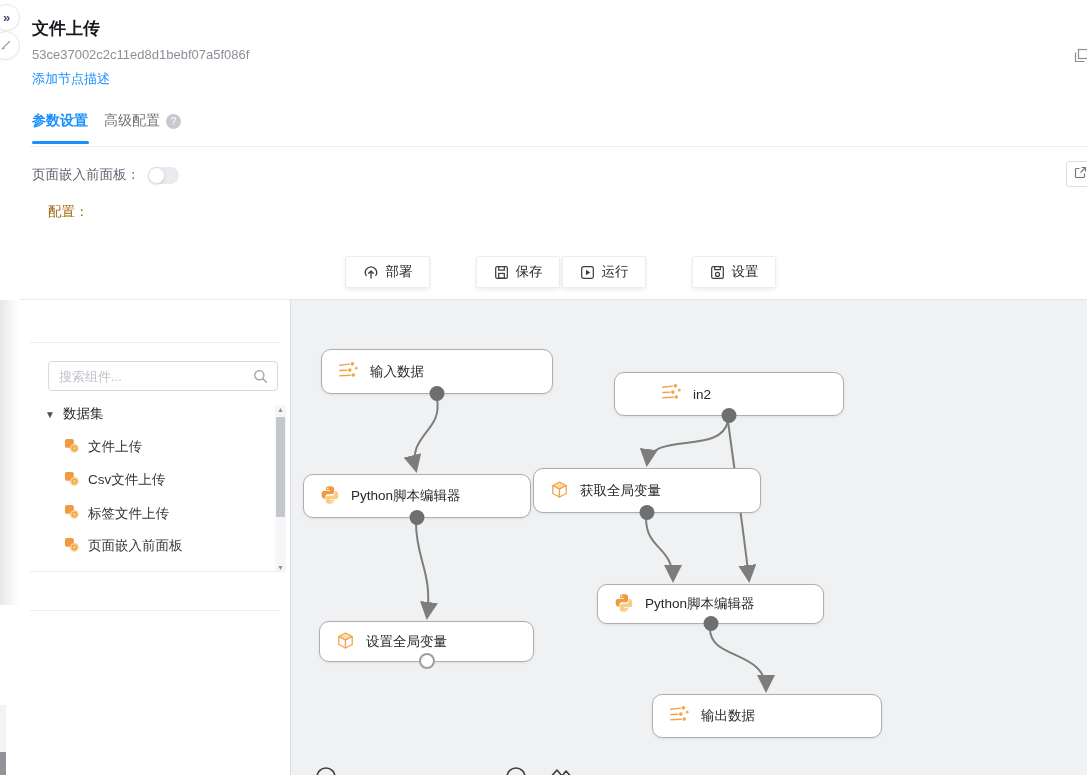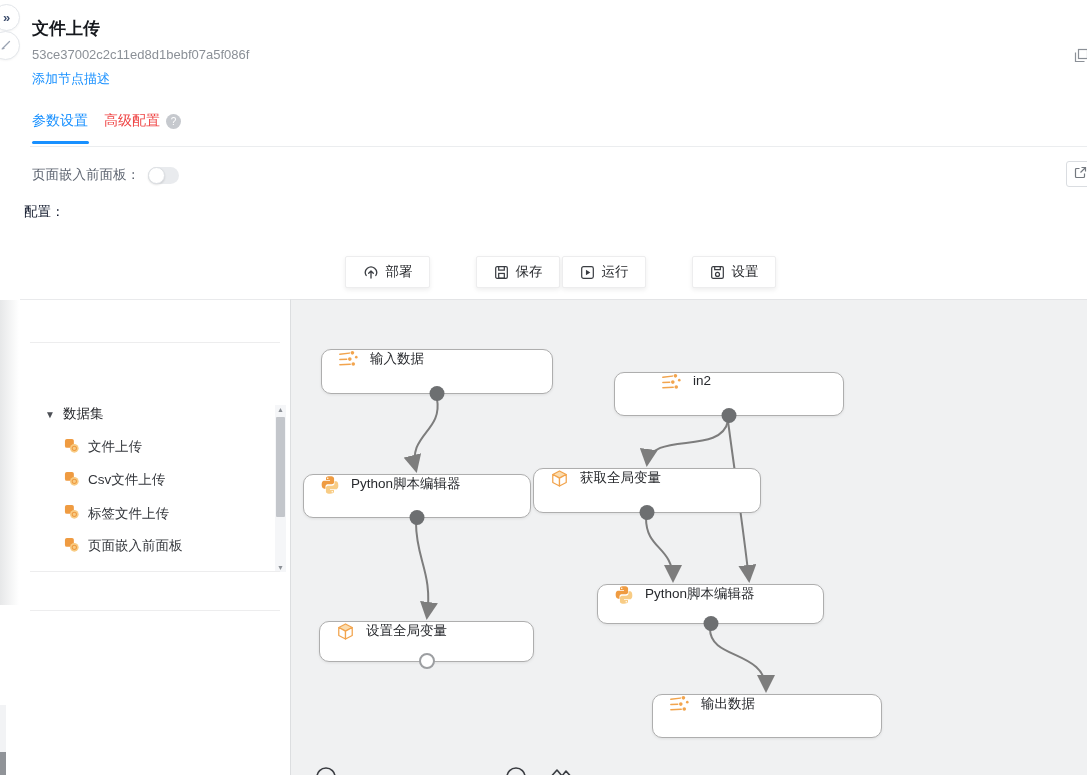--- a/index.html
+++ b/index.html
@@ -8,31 +8,31 @@
   .page { position:relative; width:1087px; height:775px; overflow:hidden; background:#fff; }
 
   
   .circle-btn { position:absolute; border-radius:50%; background:#fff; border:1px solid #e3e6ea; display:flex; align-items:center; justify-content:center; box-shadow:0 1px 2px rgba(0,0,0,.04); }
   .collapse-btn { left:-7px; top:4px; width:27px; height:27px; color:#3f4f6e; font-size:13px; font-weight:bold; }
   .edit-btn { left:-9px; top:31px; width:29px; height:29px; color:#9aa3b2; }
   .page-title { position:absolute; left:32px; top:17px; font-size:17px; font-weight:700; color:#15181d; }
   .node-id { position:absolute; left:32px; top:47px; font-size:13px; color:#8b9097; }
   .add-desc { position:absolute; left:32px; top:70px; font-size:13px; color:#1890ff; cursor:pointer; }
   .tab { position:absolute; top:112px; font-size:14px; cursor:pointer; }
-  .tab-active { left:32px; color:#1890ff; font-weight:400; }
-  .tab-normal { left:104px; color:#ef4444; }
+  .tab-active { left:32px; color:#1890ff; font-weight:700; }
+  .tab-normal { left:104px; color:#737373; }
   .help-badge { position:absolute; left:166px; top:114px; width:15px; height:15px; border-radius:50%; background:#c6c9ce; color:#fff; font-size:10px; display:flex; align-items:center; justify-content:center; }
   .tab-underline { position:absolute; left:32px; top:141px; width:57px; height:3px; background:#1890ff; border-radius:2px; }
   .tabs-sep { position:absolute; left:30px; top:146px; right:0; height:1px; background:#ebedef; }
   .copy-float-icon { position:absolute; left:1074px; top:48px; color:#8b9097; }
   .toggle-row-label { position:absolute; left:32px; top:166px; font-size:13.5px; color:#5d6470; }
   .toggle { position:absolute; left:148px; top:167px; width:31px; height:17px; border-radius:9px; background:#e9ebee; cursor:pointer; }
   .toggle .knob { position:absolute; left:0px; top:0px; width:17px; height:17px; border-radius:50%; background:#fff; border:1px solid #dcdfe3; box-shadow:0 1px 2px rgba(0,0,0,.12); }
   .ext-btn { position:absolute; left:1066px; top:161px; width:28px; height:26px; background:#fff; border:1px solid #dadde1; border-radius:3px; display:flex; align-items:center; justify-content:center; color:#73787f; cursor:pointer; }
-  .config-label { position:absolute; left:24px; top:203px; font-size:13.5px; color:#0f172a; }
+  .config-label { position:absolute; left:48px; top:203px; font-size:13.5px; color:#a16207; }
 
   
   .tb-btn { position:absolute; top:256px; height:32px; background:#fff; border:1px solid #ededee; border-radius:2px; box-shadow:0 2px 5px rgba(0,0,0,.07); display:flex; align-items:center; justify-content:center; gap:7px; font-size:13.5px; color:#27292d; cursor:pointer; }
   .tb-btn svg { display:block; }
 
   
   .left-strip-shadow { position:absolute; left:0; top:300px; width:19px; height:305px; background:linear-gradient(to right, rgba(120,125,132,.18), rgba(120,125,132,0)); }
   .left-scroll-track { position:absolute; left:0; top:705px; width:6px; height:70px; background:#f2f3f5; }
   .left-scroll-thumb { position:absolute; left:0; top:752px; width:6px; height:23px; background:#909398; }
 
@@ -46,21 +46,21 @@
   .tree-group { position:absolute; left:25px; top:105px; display:flex; align-items:center; gap:8px; font-size:13.5px; color:#24262a; cursor:pointer; }
   .tree-caret { font-size:10px; color:#4c4f55; }
   .tree-item { position:absolute; left:44px; display:flex; align-items:center; gap:9px; font-size:13.5px; color:#33363b; cursor:pointer; }
   .sb-scroll { position:absolute; left:255px; top:105px; width:11px; height:167px; background:#f5f6f8; }
   .sb-scroll .arr { position:absolute; left:0; width:11px; text-align:center; font-size:7px; color:#8d9197; }
   .sb-scroll .thumb { position:absolute; left:1px; top:12px; width:9px; height:100px; background:#c3c6cb; border-radius:1px; }
 
   
   .canvas { position:absolute; left:290px; top:299px; width:797px; height:476px; background:#f0f1f2; border-left:1px solid #dcdee0; border-top:1px solid #e3e4e6; overflow:hidden; }
   .canvas svg.wires { position:absolute; left:0; top:0; pointer-events:none; }
-  .flow-node { position:absolute; background:#fff; border:1px solid #aeaeae; border-radius:10px; box-shadow:0 1px 3px rgba(0,0,0,.08); display:flex; padding-left:16px; gap:11px; font-size:13.5px; color:#27292d; cursor:grab; z-index:2; }
+  .flow-node { position:absolute; background:#fff; border:1px solid #aeaeae; border-radius:10px; box-shadow:0 1px 3px rgba(0,0,0,.08); display:flex; align-items:center; padding-left:16px; gap:11px; font-size:13.5px; color:#27292d; cursor:grab; z-index:2; }
   .flow-node .nlabel { white-space:nowrap; }
   .out-port { position:absolute; left:50%; bottom:-8px; transform:translateX(-50%); width:15px; height:15px; border-radius:50%; background:#6d6f71; z-index:3; cursor:crosshair; }
   .out-port.open { background:#fff; border:2px solid #9c9ea1; width:16px; height:16px; }
 </style>
 </head>
 <body>
 
 <div class="page">
 
   <div class="circle-btn collapse-btn">
@@ -147,20 +147,29 @@
       </div>
     </div>
 
   <div class="left-strip-shadow"></div>
   <div class="left-scroll-track"></div>
   <div class="left-scroll-thumb"></div>
 
   <div class="sidebar">
     <div class="sb-divider" style="top:42px;"></div>
 
+    <div class="sb-search">
+      <input type="text" placeholder="搜索组件..." style="">
+      <span class="mag">
+        <svg width="15" height="15" viewBox="0 0 15 15">
+            <circle cx="6.3" cy="6.3" r="4.6" fill="none" stroke="#9aa0a8" stroke-width="1.3"></circle>
+            <path d="M9.8 9.8 L13.3 13.3" stroke="#9aa0a8" stroke-width="1.3" stroke-linecap="round"></path>
+          </svg>
+      </span>
+    </div>
 
     <div class="tree-group">
       <span class="tree-caret">▼</span>
       <span>数据集</span>
     </div>
     <div id="tree-items-host">
         <div class="tree-item" style="top: 138px;">
           <span><svg width="15" height="15" viewBox="0 0 16 16">
               <rect x="1" y="1" width="9.5" height="9.5" rx="2" fill="#ef9b41"></rect>
               <circle cx="11" cy="11" r="4.6" fill="#f8cc85"></circle>

